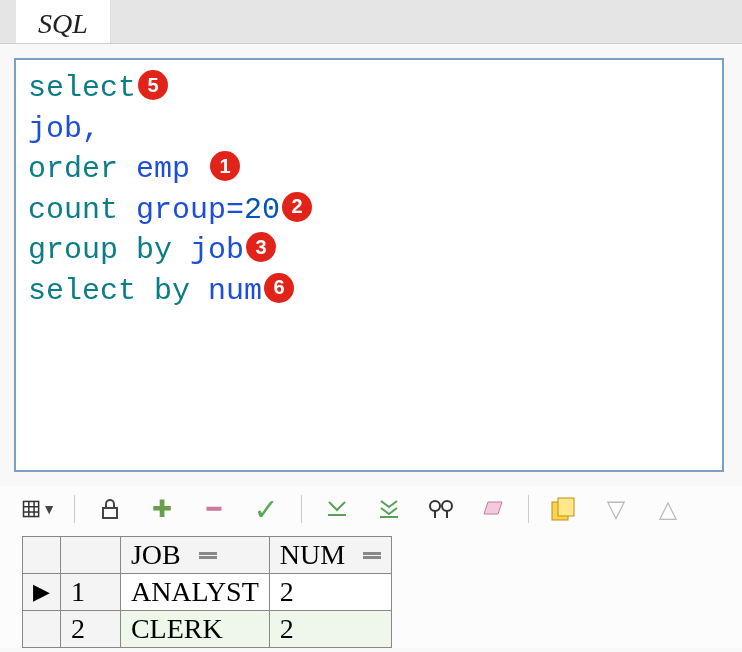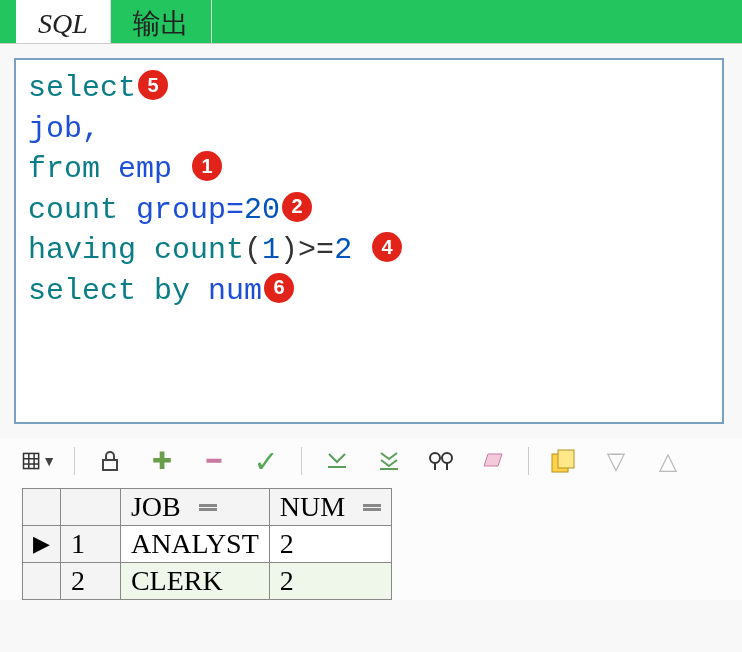--- a/index.html
+++ b/index.html
@@ -4,21 +4,21 @@
 <style>
   * { box-sizing: border-box; }
   body {
     margin: 0;
     font-family: "Microsoft YaHei", Arial, sans-serif;
     background: #f8f8f8;
     width: 742px;
   }
   .tabs {
     display: flex;
-    background: #22c55e;
+    background: #e5e5e5;
     border-bottom: 1px solid #ccc;
     padding-left: 16px;
     height: 44px;
   }
   .tab {
     padding: 4px 22px 0 22px;
     font-size: 28px;
     color: #222;
     border-right: 1px solid #ddd;
     display: flex;
@@ -28,21 +28,21 @@
   .editor {
     margin: 14px 18px 14px 14px;
     border: 2px solid #7aa0c4;
     background: #fff;
     padding: 8px 4px 20px 12px;
     font-family: "Courier New", monospace;
     font-size: 30px;
     line-height: 1.35;
     color: #006666;
     position: relative;
-    height: 366px;
+    height: 414px;
   }
   .line { position: relative; white-space: pre; }
   .kw   { color: #0a7d86; }
   .ident{ color: #1d4ed8; }
   .num  { color: #0055bb; }
   .op   { color: #333; }
   .badge {
     display: inline-flex;
     width: 30px; height: 30px;
     background: #e2231a;
@@ -118,29 +118,28 @@
   }
   td.numcell { text-align: right; }
   tr.sel td.jobcell { background: #eef7e9; }
   tr.sel td.numcell { background: #eef7e9; }
 </style>
 </head>
 <body>
 
 <div class="tabs">
   <div class="tab active">SQL</div>
-  <div class="tab">输出</div>
 </div>
 
 <div class="editor">
   <div class="line"><span class="kw">select</span><span class="badge">5</span></div>
   <div class="line"><span class="ident">job,</span></div>
-  <div class="line"><span class="kw">from</span><span class="ident"> emp </span><span class="badge">1</span></div>
+  <div class="line"><span class="kw">order</span><span class="ident"> emp </span><span class="badge">1</span></div>
   <div class="line"><span class="kw">count</span><span class="ident"> group=</span><span class="num">20</span><span class="badge">2</span></div>
-  <div class="line"><span class="kw">having</span><span class="kw"> count</span><span class="op">(</span><span class="num">1</span><span class="op">)</span><span class="op">&gt;=</span><span class="num">2</span> <span class="badge">4</span></div>
+  <div class="line"><span class="kw">group by</span><span class="ident"> job</span><span class="badge">3</span></div>
   <div class="line"><span class="kw">select by</span><span class="ident"> num</span><span class="badge">6</span></div>
 </div>
 
 <div class="toolbar">
   <div class="tb-btn">
     <svg width="26" height="26" viewBox="0 0 24 24">
         <rect x="2" y="2" width="20" height="20" fill="none" stroke="#333" stroke-width="2"></rect>
         <line x1="2" y1="9" x2="22" y2="9" stroke="#333" stroke-width="2"></line>
         <line x1="2" y1="16" x2="22" y2="16" stroke="#333" stroke-width="2"></line>
         <line x1="9" y1="2" x2="9" y2="22" stroke="#333" stroke-width="2"></line>

